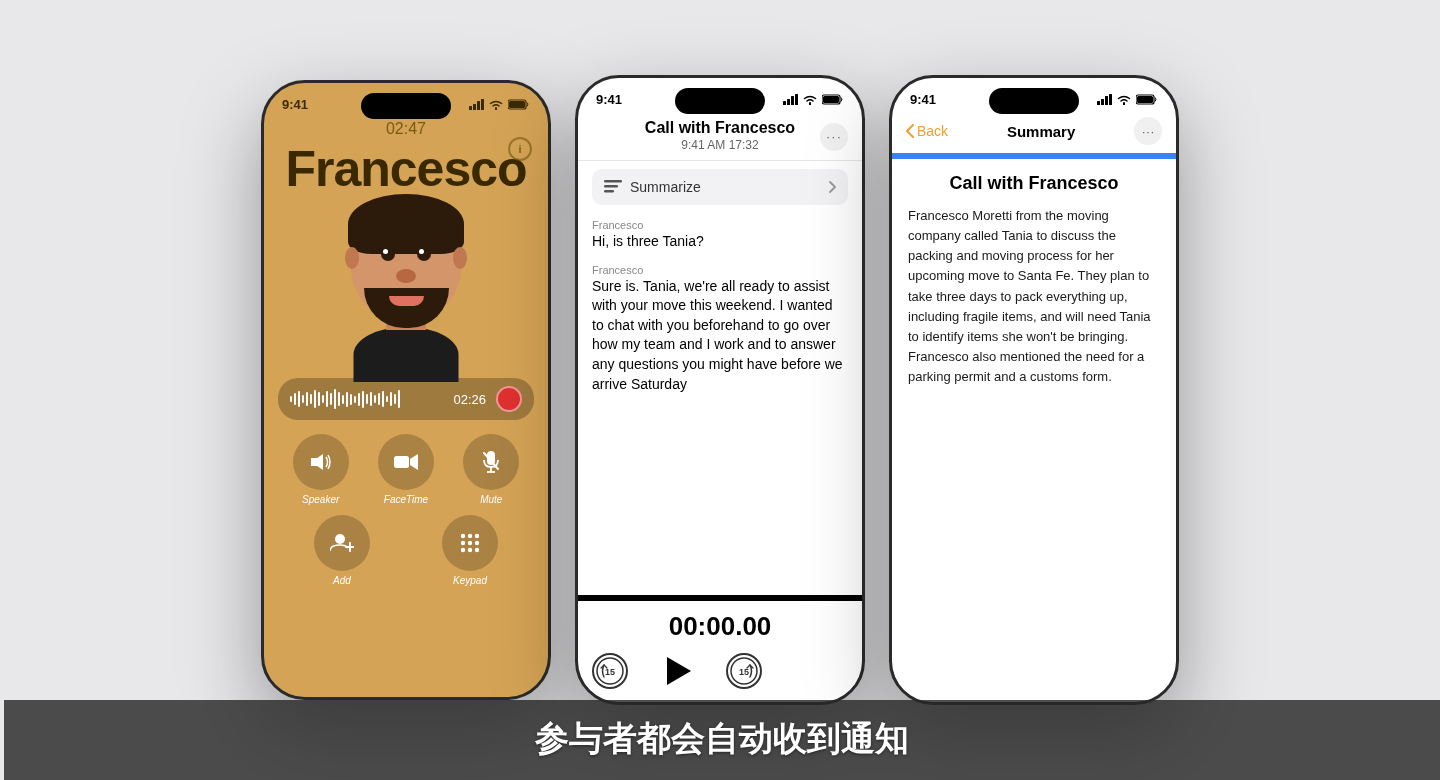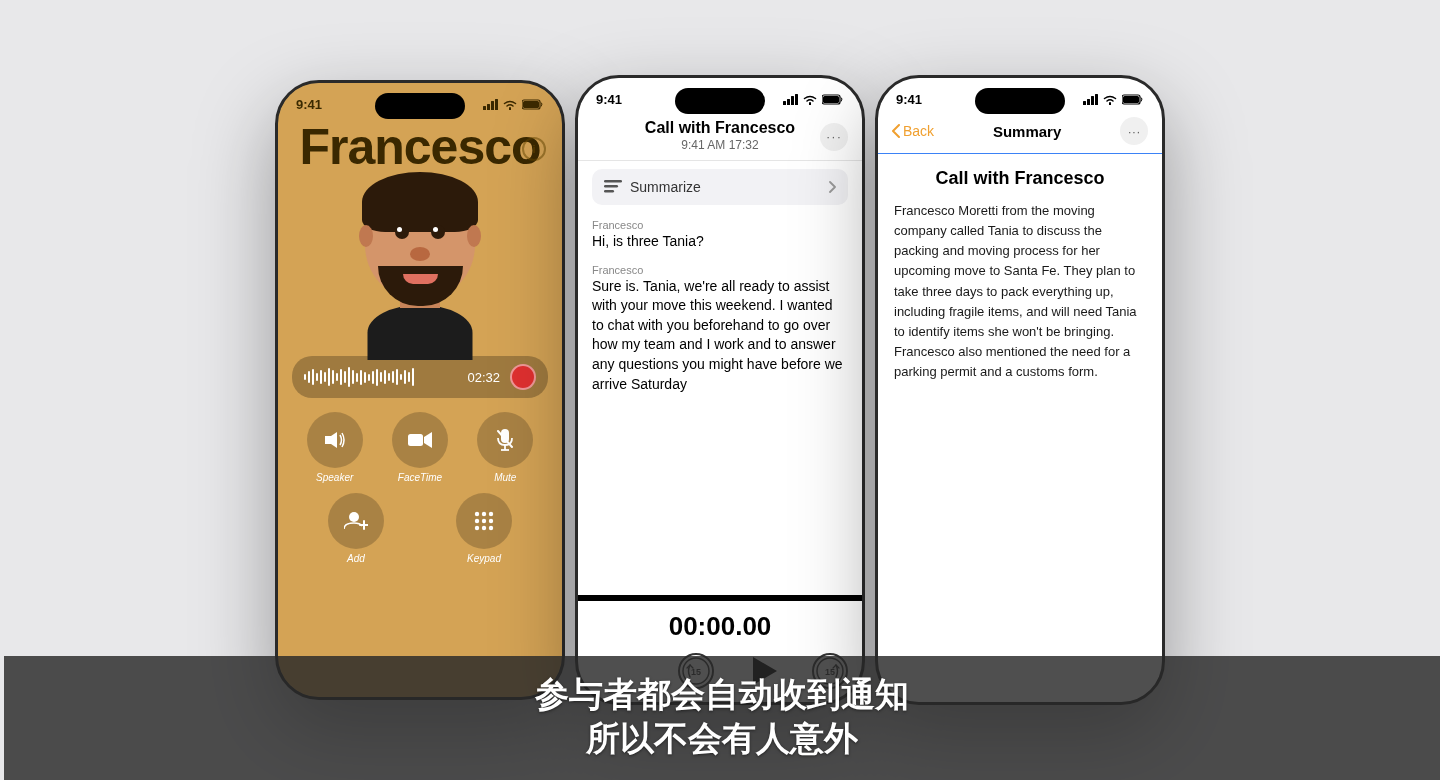--- a/index.html
+++ b/index.html
@@ -12,21 +12,21 @@
       display: flex;
       align-items: center;
       justify-content: center;
       position: relative;
     }
 
     .phones-container {
       display: flex;
       align-items: center;
       justify-content: center;
-      gap: 10px;
+      gap: 24px;
       width: 100%;
       height: 100%;
       padding: 4px;
     }
 
     
     .phone {
       border-radius: 44px;
       overflow: hidden;
       position: relative;
@@ -326,21 +326,21 @@
       text-align: center;
       font-size: 26px;
       font-weight: 700;
       color: #000;
       margin-bottom: 8px;
     }
 
     .playback-controls {
       display: flex;
       align-items: center;
-      justify-content: flex-end;
+      justify-content: flex-start;
       gap: 28px;
     }
 
     .skip-btn {
       width: 36px;
       height: 36px;
       border-radius: 50%;
       border: 2px solid #333;
       display: flex;
       align-items: center;
@@ -372,21 +372,21 @@
       background: #fff;
     }
 
     .status-bar-3 .status-time { color: #000; }
 
     .summary-nav {
       display: flex;
       align-items: center;
       justify-content: space-between;
       padding: 4px 14px 8px;
-      border-bottom: 1px solid #3b82f6;
+      border-bottom: 6px solid #3b82f6;
     }
 
     .back-btn {
       display: flex;
       align-items: center;
       gap: 3px;
       color: #f0a030;
       font-size: 14px;
       font-weight: 400;
     }
@@ -473,20 +473,21 @@
           <svg width="22" height="11" viewBox="0 0 22 11">
             <rect x="0" y="1" width="18" height="9" rx="2" fill="none" stroke="#3a2800" stroke-width="1.2"></rect>
             <rect x="1" y="2" width="16" height="7" rx="1.5" fill="#3a2800"></rect>
             <path d="M19 3.5 Q21 4.5 19 7.5" stroke="#3a2800" stroke-width="1" fill="none"></path>
           </svg>
         </div>
       </div>
 
       <div class="info-btn">i</div>
 
+      <div class="call-timer">02:47</div>
       <div class="caller-name">Francesco</div>
 
       <div class="avatar-area">
         <div style="width:148px;height:175px;position:relative;">
 
           <div style="width:105px;height:55px;background:#1c1c1c;border-radius:50% 50% 0 0;position:absolute;bottom:-10px;left:50%;transform:translateX(-50%);"></div>
 
           <div style="width:40px;height:22px;background:#c8845a;position:absolute;bottom:42px;left:50%;transform:translateX(-50%);"></div>
 
           <div style="width:110px;height:118px;background:#d4956a;border-radius:50% 50% 45% 45% / 55% 55% 45% 45%;position:absolute;bottom:52px;left:50%;transform:translateX(-50%);">
@@ -540,21 +541,21 @@
           <div class="wave-bar" style="height:10px;"></div>
           <div class="wave-bar" style="height:14px;"></div>
           <div class="wave-bar" style="height:8px;"></div>
           <div class="wave-bar" style="height:12px;"></div>
           <div class="wave-bar" style="height:16px;"></div>
           <div class="wave-bar" style="height:6px;"></div>
           <div class="wave-bar" style="height:14px;"></div>
           <div class="wave-bar" style="height:10px;"></div>
           <div class="wave-bar" style="height:18px;"></div>
         </div>
-        <span class="waveform-time">02:32</span>
+        <span class="waveform-time">02:26</span>
         <div class="record-btn"></div>
       </div>
 
       <div class="call-controls">
         <div class="control-row">
           <div class="control-btn">
             <div class="control-circle">
               <svg width="22" height="18" viewBox="0 0 22 18" fill="white">
                 <polygon points="1,5 7,5 13,1 13,17 7,13 1,13"></polygon>
                 <path d="M16 4 Q19 9 16 14" stroke="white" stroke-width="1.5" fill="none"></path>
@@ -744,14 +745,13 @@
         <div class="summary-call-title">Call with Francesco</div>
         <div class="summary-text">Francesco Moretti from the moving company called Tania to discuss the packing and moving process for her upcoming move to Santa Fe. They plan to take three days to pack everything up, including fragile items, and will need Tania to identify items she won't be bringing. Francesco also mentioned the need for a parking permit and a customs form.</div>
       </div>
     </div>
   </div>
 
 </div>
 
 <div class="subtitle-overlay">
   <div class="subtitle-text">参与者都会自动收到通知</div>
-  <div class="subtitle-text">所以不会有人意外</div>
 </div>
 
 </body></html>

